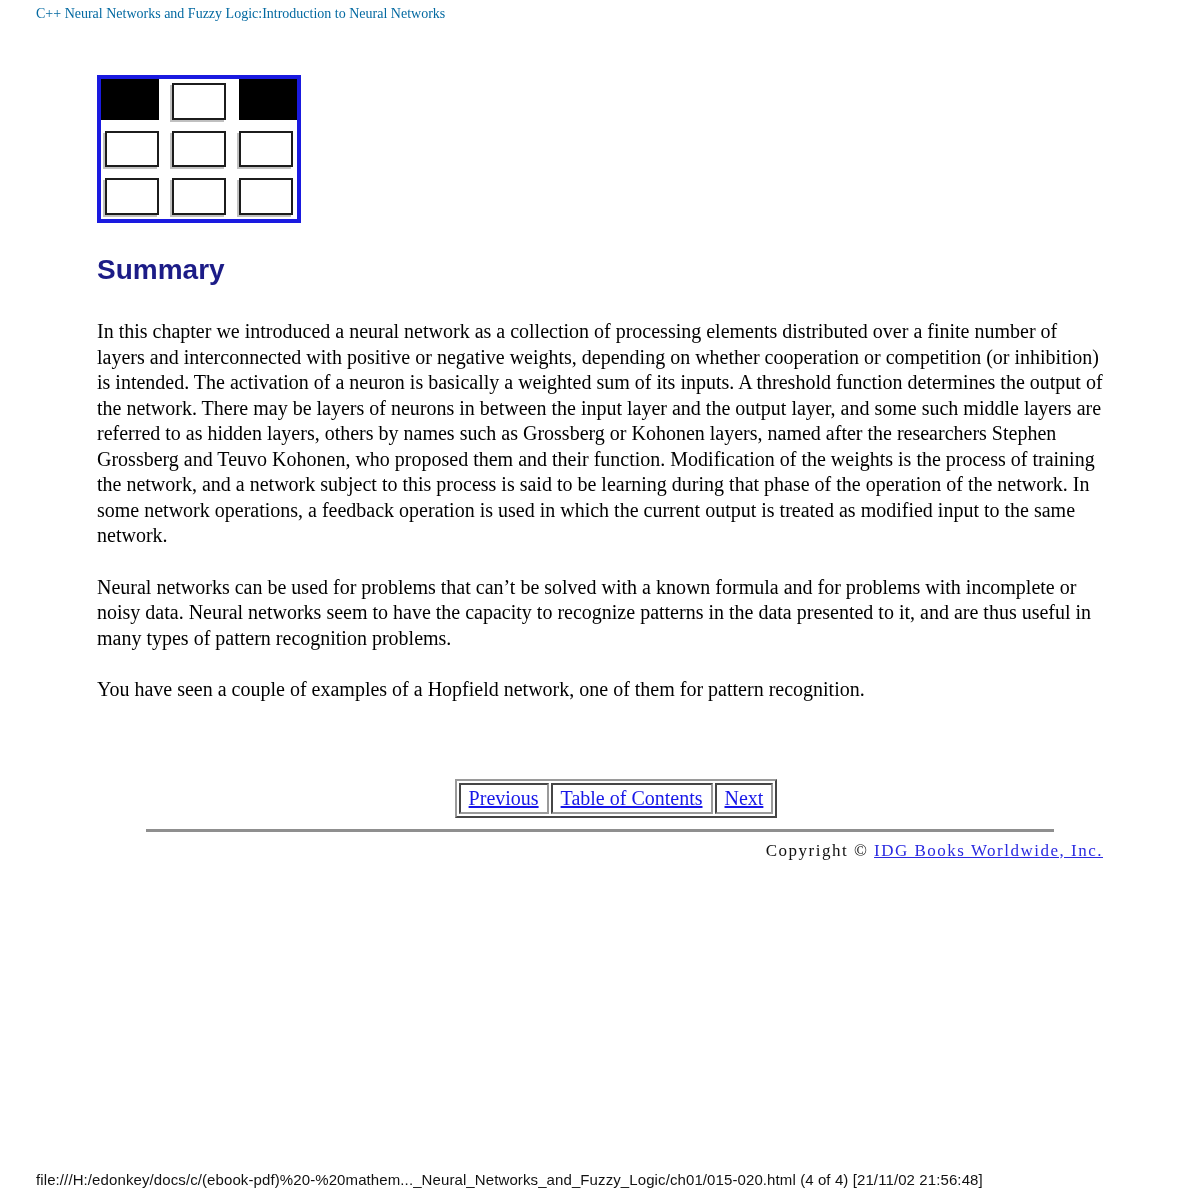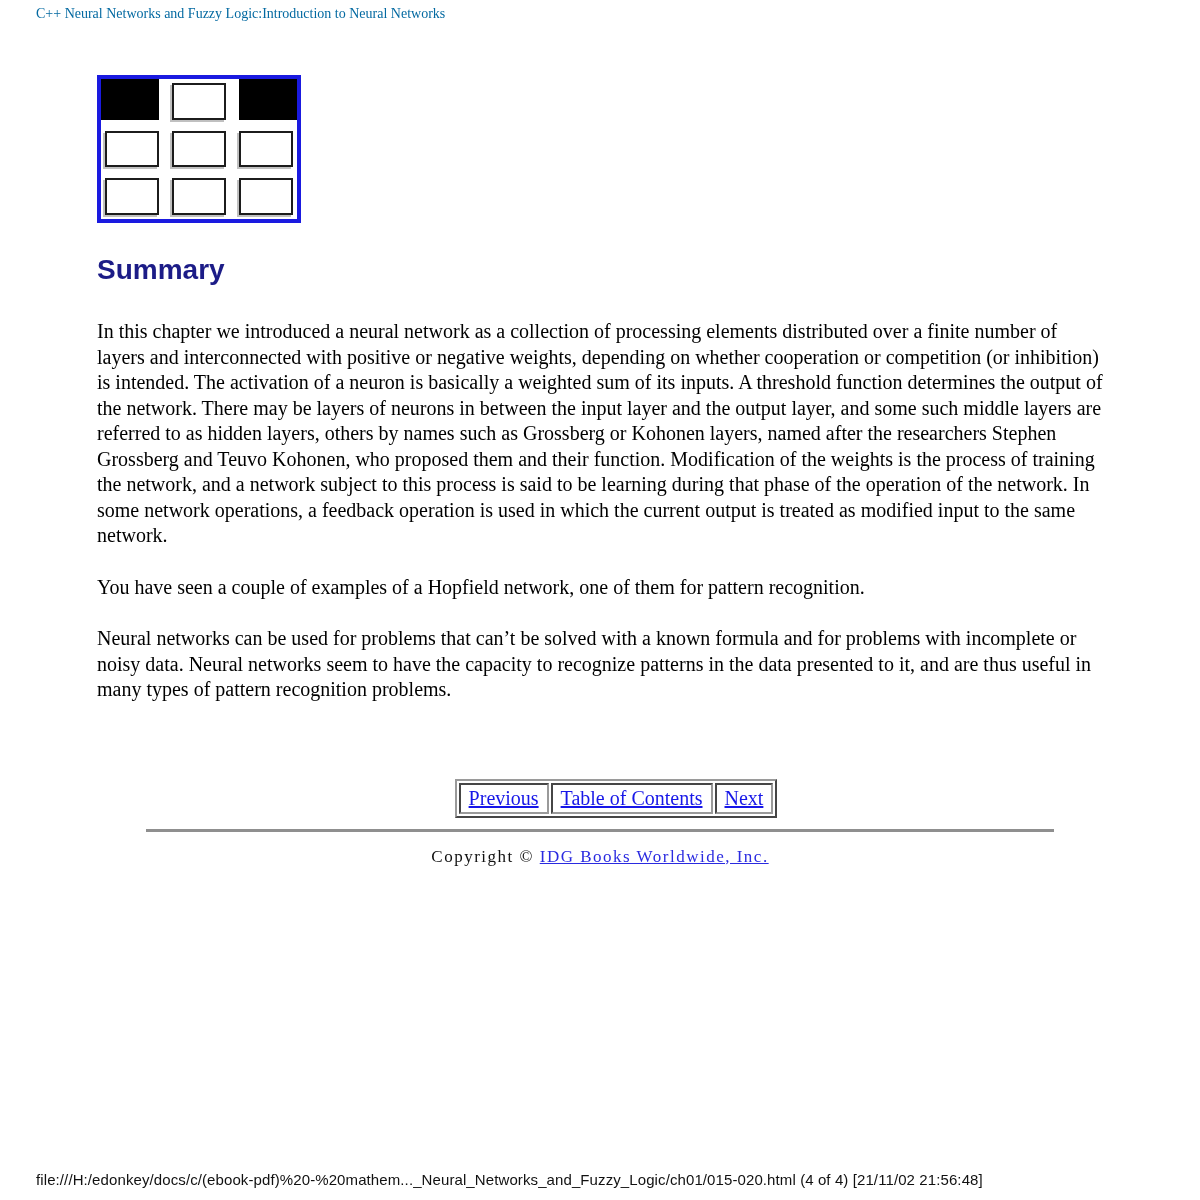--- a/index.html
+++ b/index.html
@@ -108,22 +108,22 @@
 
   .divider {
     margin: 11px auto 0 auto;
     width: 908px;
     height: 3px;
     background: #8f8f8f;
     border: none;
   }
 
   .copyright {
-    margin-top: 15px;
-    text-align: center;
+    margin-top: 9px;
+    text-align: right;
     font-size: 17px;
     letter-spacing: 1.5px;
     color: #111111;
   }
   .copyright a {
     color: #2a2ae0;
     text-decoration: underline;
   }
 
   .footer-status {
@@ -153,23 +153,23 @@
       <div class="cell white"></div>
       <div class="cell white"></div>
       <div class="cell white"></div>
     </div>
 
 
   <h2 class="summary-heading">Summary</h2>
 
   <p class="para">In this chapter we introduced a neural network as a collection of processing elements distributed over a finite number of layers and interconnected with positive or negative weights, depending on whether cooperation or competition (or inhibition) is intended. The activation of a neuron is basically a weighted sum of its inputs. A threshold function determines the output of the network. There may be layers of neurons in between the input layer and the output layer, and some such middle layers are referred to as hidden layers, others by names such as Grossberg or Kohonen layers, named after the researchers Stephen Grossberg and Teuvo Kohonen, who proposed them and their function. Modification of the weights is the process of training the network, and a network subject to this process is said to be learning during that phase of the operation of the network. In some network operations, a feedback operation is used in which the current output is treated as modified input to the same network.</p>
 
+  <p class="para">Neural networks can be used for problems that can’t be solved with a known formula and for problems with incomplete or noisy data. Neural networks seem to have the capacity to recognize patterns in the data presented to it, and are thus useful in many types of pattern recognition problems.</p>
+
   <p class="para">You have seen a couple of examples of a Hopfield network, one of them for pattern recognition.</p>
-
-  <p class="para">Neural networks can be used for problems that can’t be solved with a known formula and for problems with incomplete or noisy data. Neural networks seem to have the capacity to recognize patterns in the data presented to it, and are thus useful in many types of pattern recognition problems.</p>
 
   <div class="nav-wrap">
     <table class="nav-table">
       <tbody>
           <tr>
         <td>
           <a href="#">Previous</a>
         </td>
         <td>
           <a href="#">Table of Contents</a>

